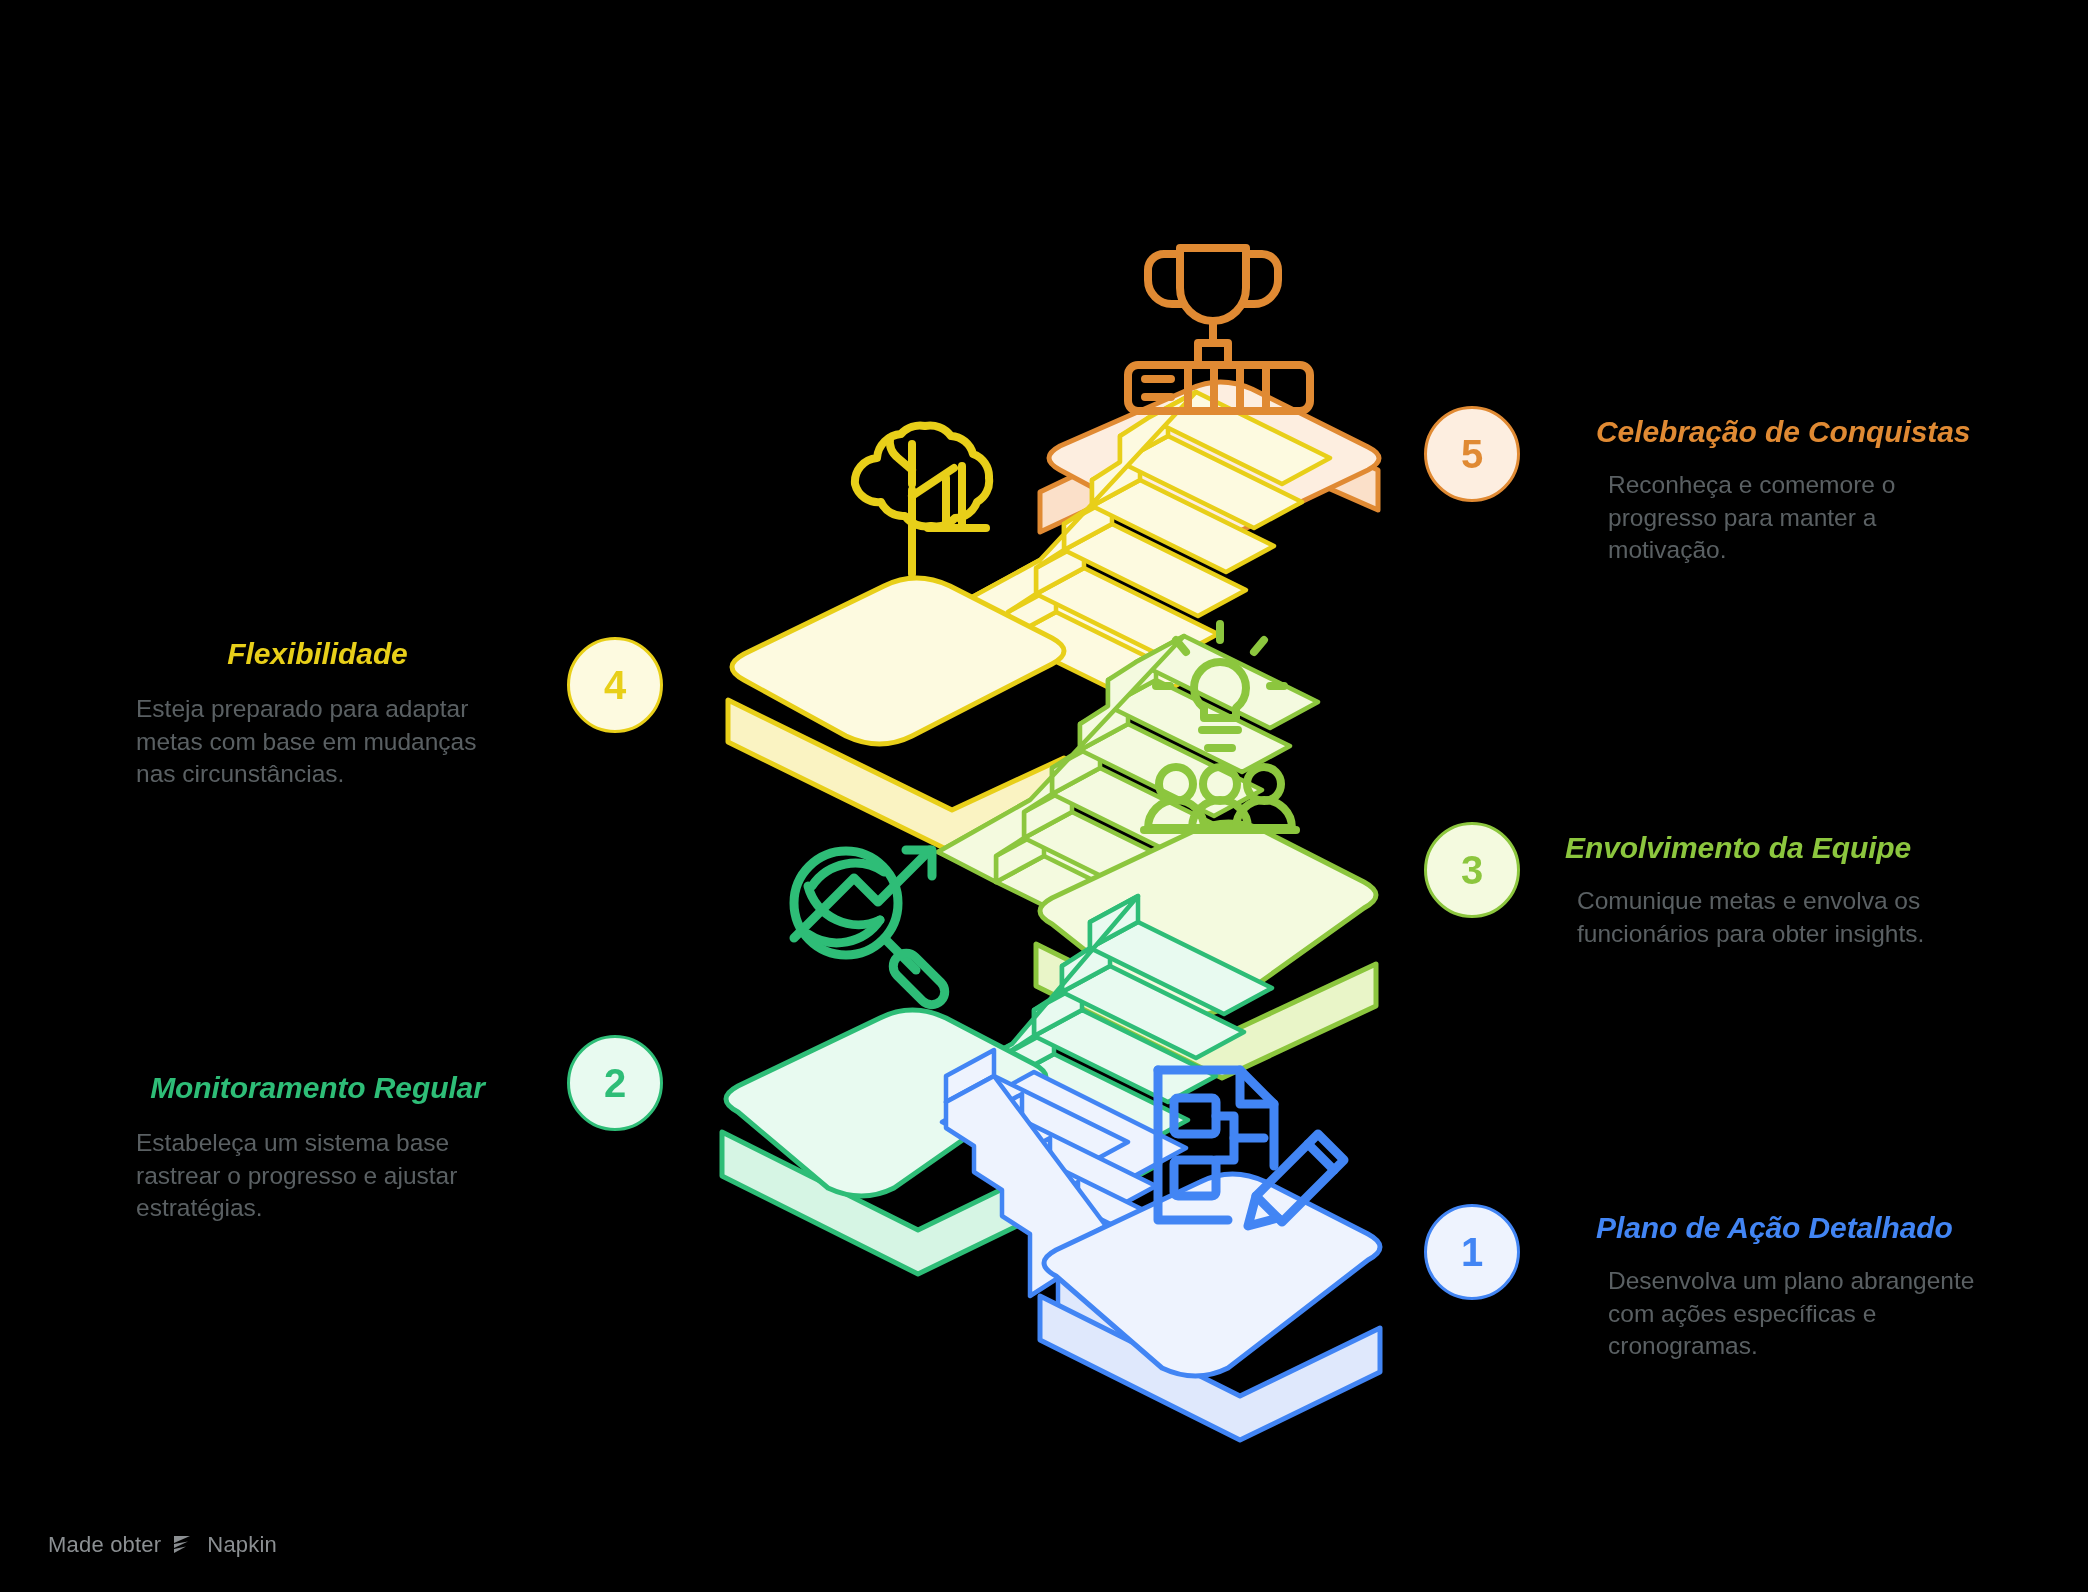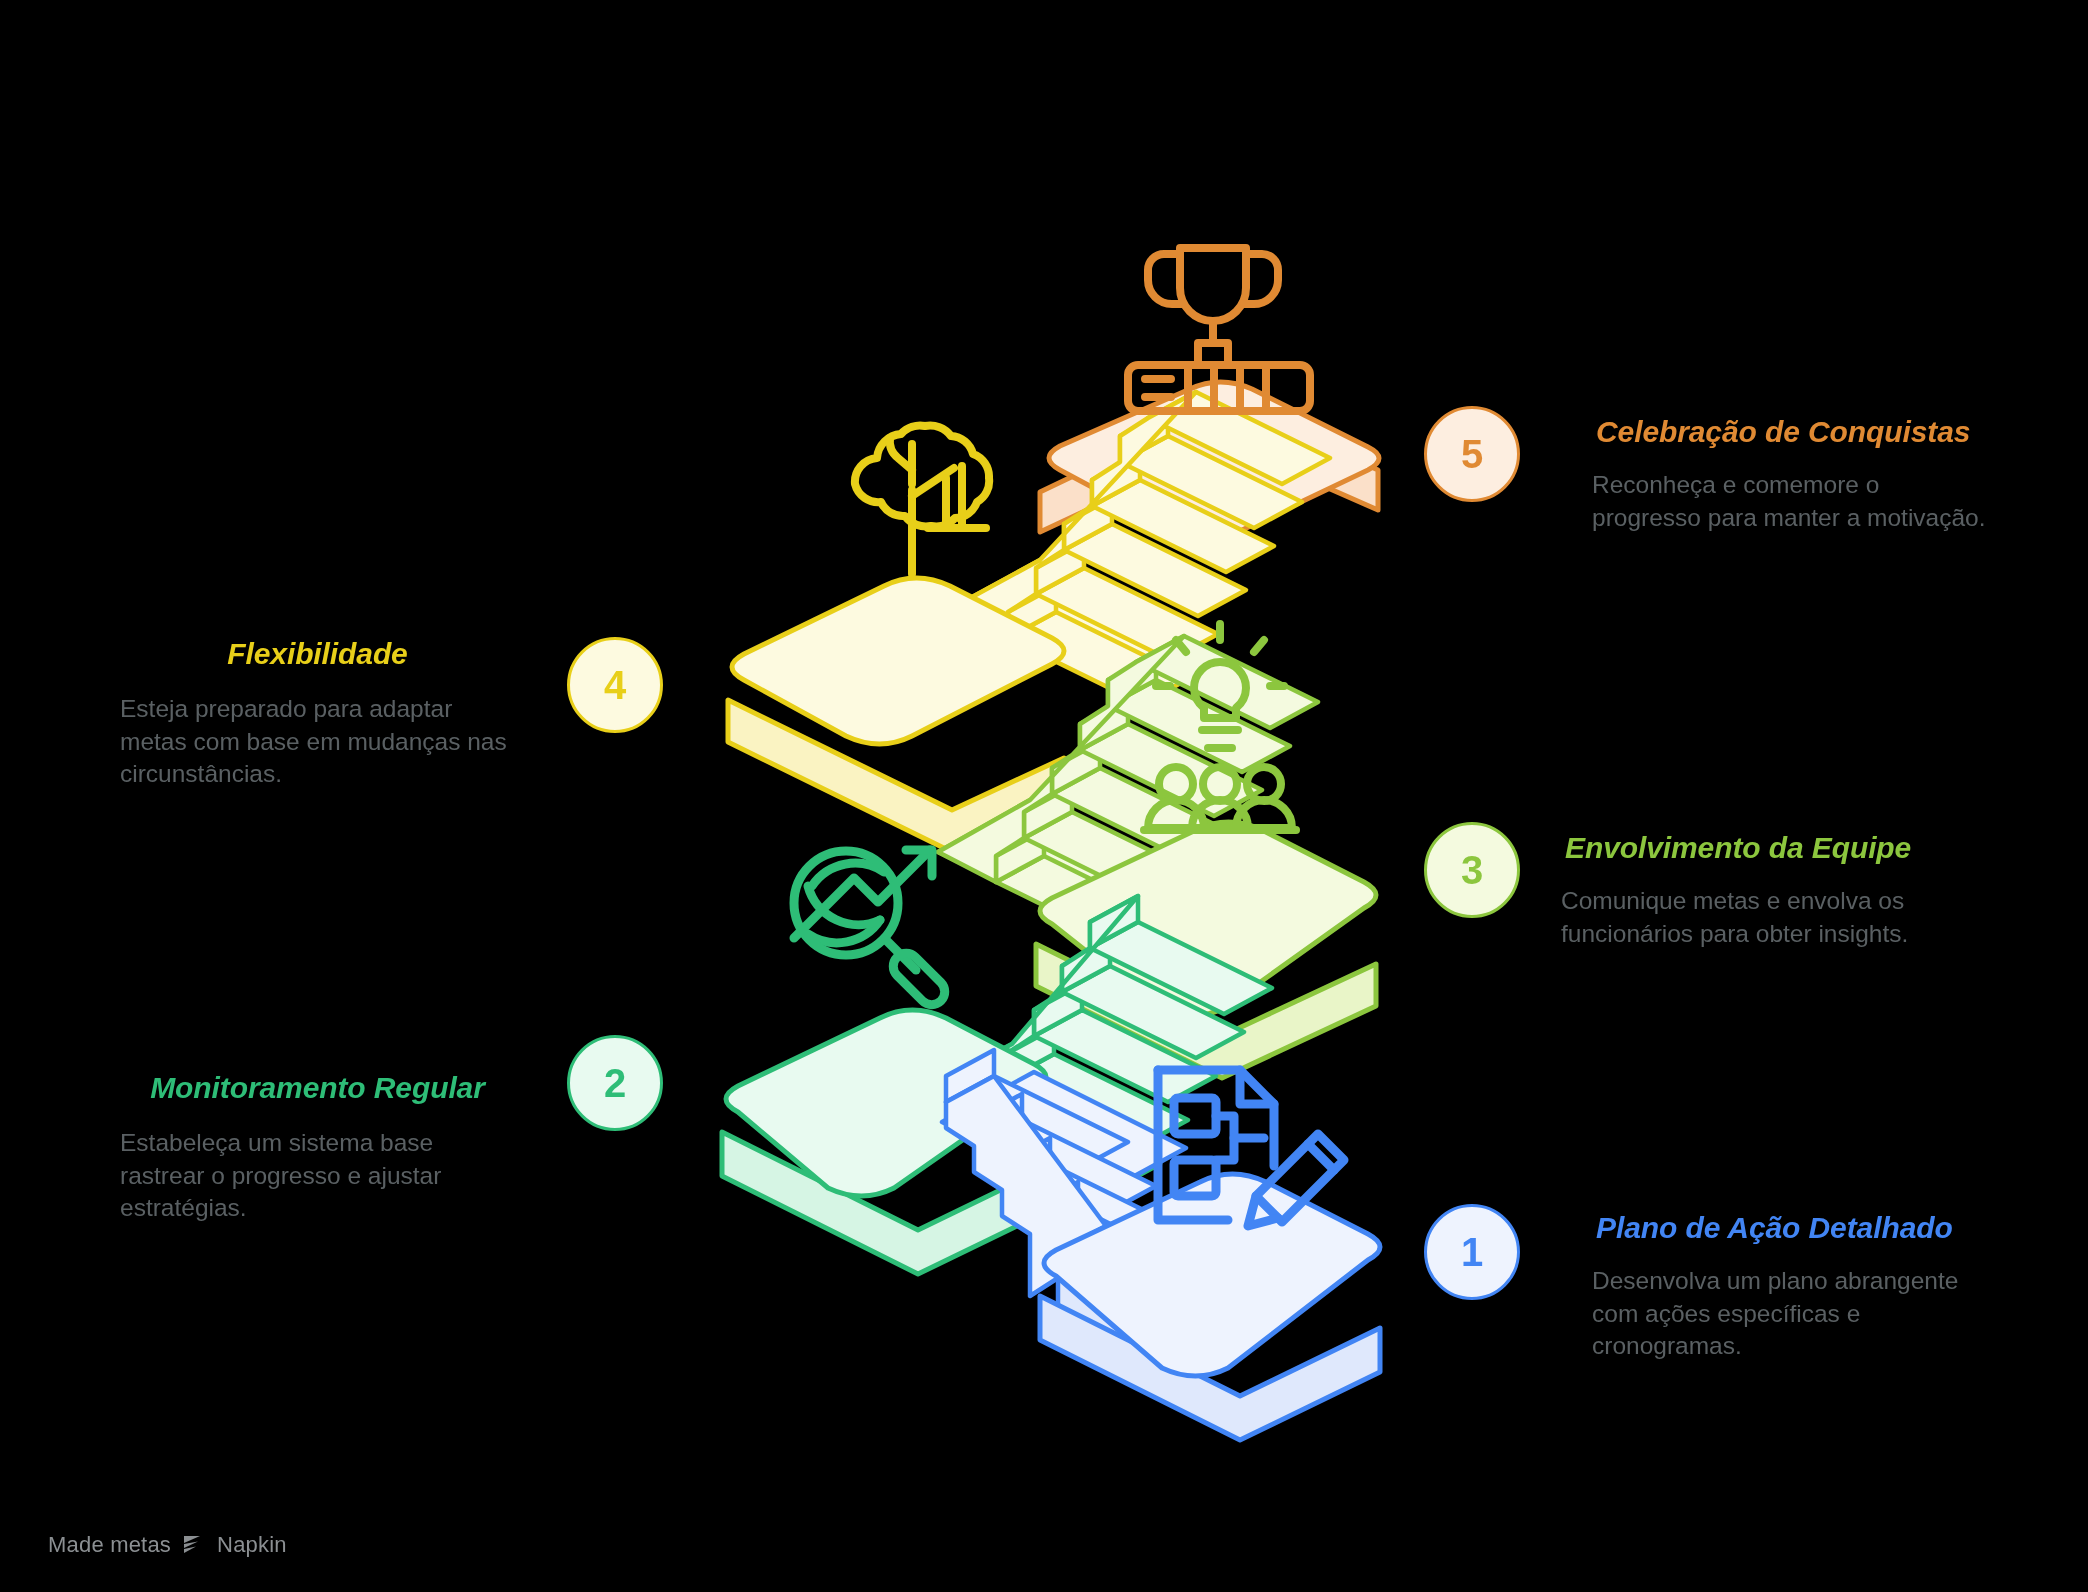--- a/index.html
+++ b/index.html
@@ -11,21 +11,21 @@
   #stage{position:absolute;inset:0;width:2088px;height:1592px;}
 
   .art{position:absolute;left:0;top:0;width:2088px;height:1592px;}
 
   
   .step{position:absolute;}
   .step .title{
     font-weight:700;font-size:30px;line-height:1.18;letter-spacing:-0.1px;margin:4px;font-style:italic;
   }
   .step .desc{
-    color:#5a6063;font-weight:400;font-size:24.5px;line-height:1.32;margin:0;
+    color:#5a6063;font-weight:400;font-size:24.5px;line-height:1.32;margin:16px;
   }
   .step.right .title{text-align:left;}
   .step.right .desc{text-align:left;margin-top:20px;}
   .step.left .title{text-align:center;}
   .step.left .desc{text-align:left;margin-top:22px;}
 
   
   .badge{
     position:absolute;width:96px;height:96px;border-radius:50%;
     border-width:3.5px;border-style:solid;box-sizing:border-box;
@@ -250,21 +250,21 @@
 
   <div class="badge" style="left:567px;top:1035px;background:#e8faf0;border-color:#2ebd77;color:#2ebd77;">
     <span>2</span>
   </div>
   <div class="step left" style="left:120px;top:1066px;width:395px;">
     <p class="title" style="color:#2ebd77;">Monitoramento Regular</p>
     <p class="desc">Estabeleça um sistema base rastrear o progresso e ajustar estratégias.</p>
   </div>
 
   <div id="footer">
-    <span>Made metas</span>
+    <span>Made obter</span>
     <svg class="logo" width="26" height="26" viewBox="0 0 26 26">
       <g fill="#8b8f92">
         <path d="M3 4 L19 4 L3 11 Z"></path>
         <path d="M3 12 L17 9.5 L3 16 Z"></path>
         <path d="M3 17 L15 14.5 L3 21 Z"></path>
       </g>
     </svg>
     <span class="brand">Napkin</span>
   </div>
 

